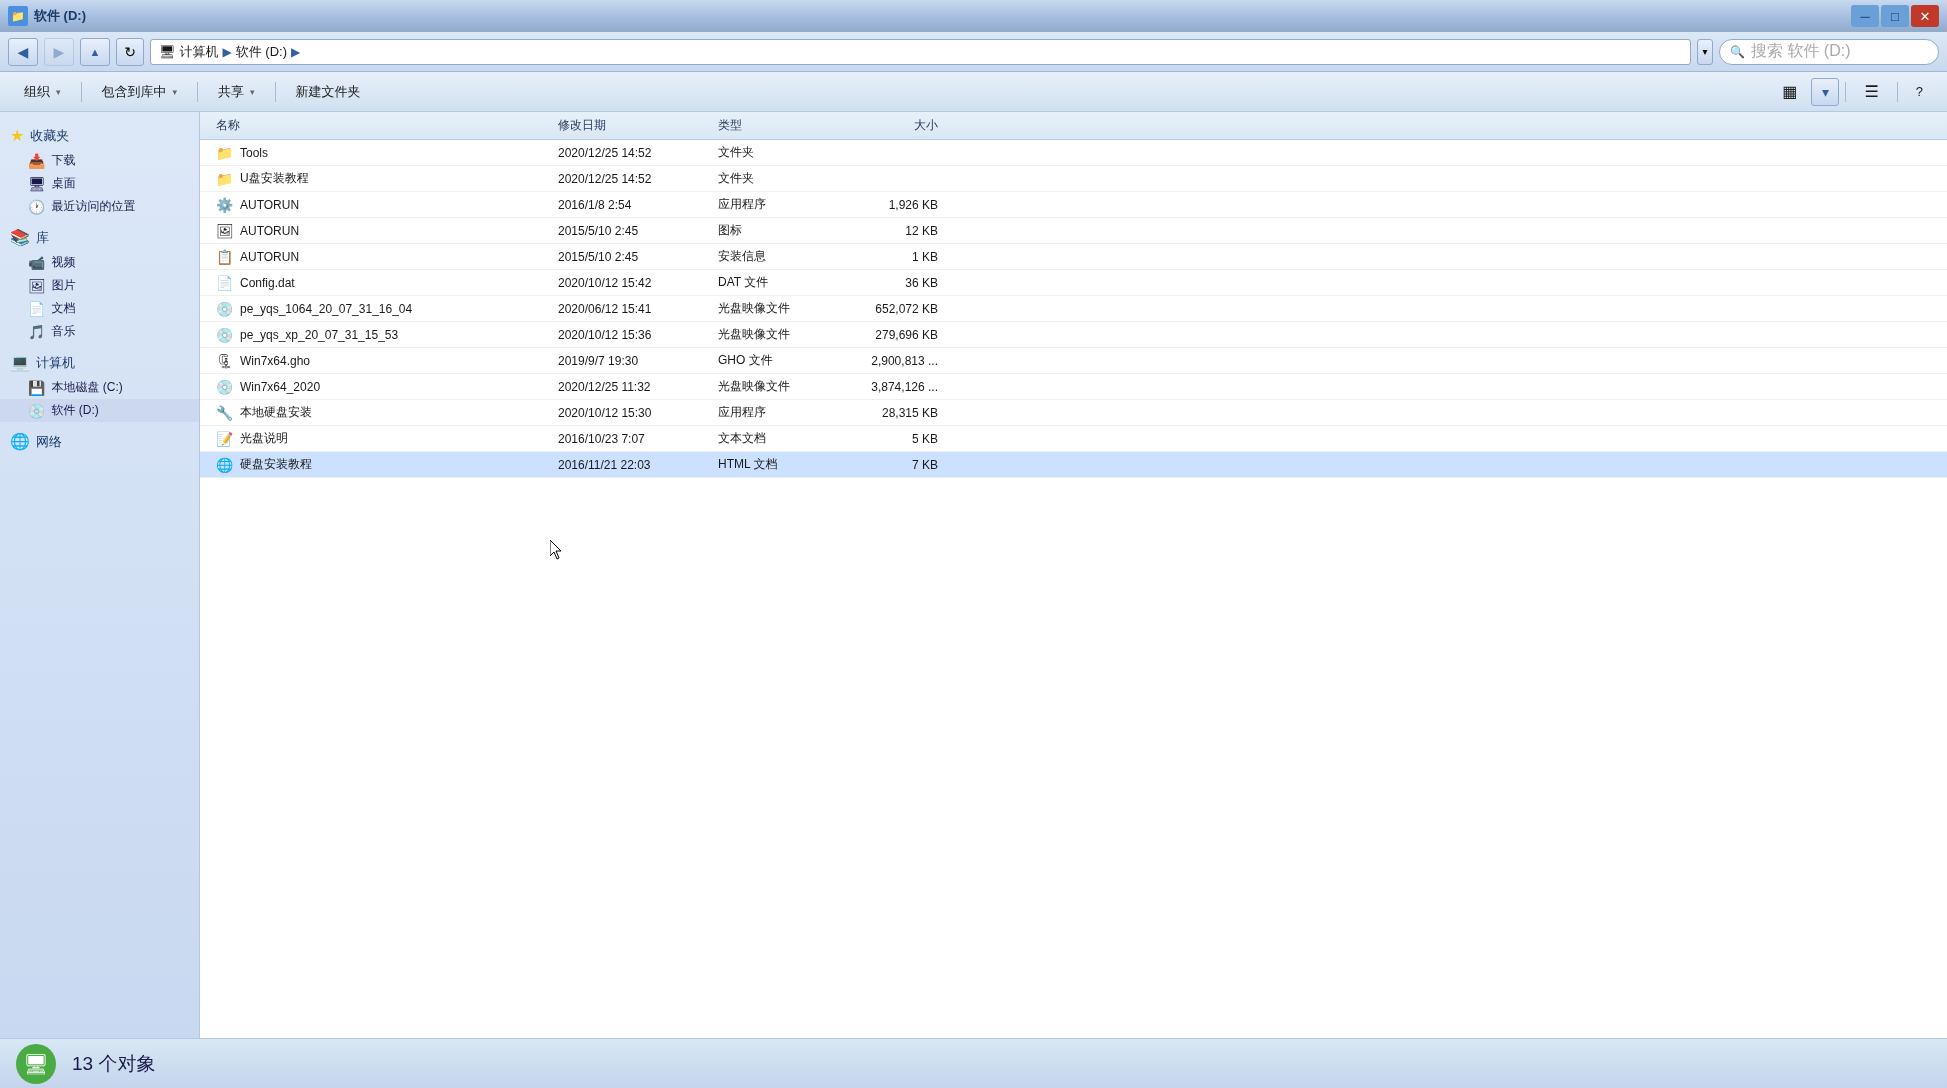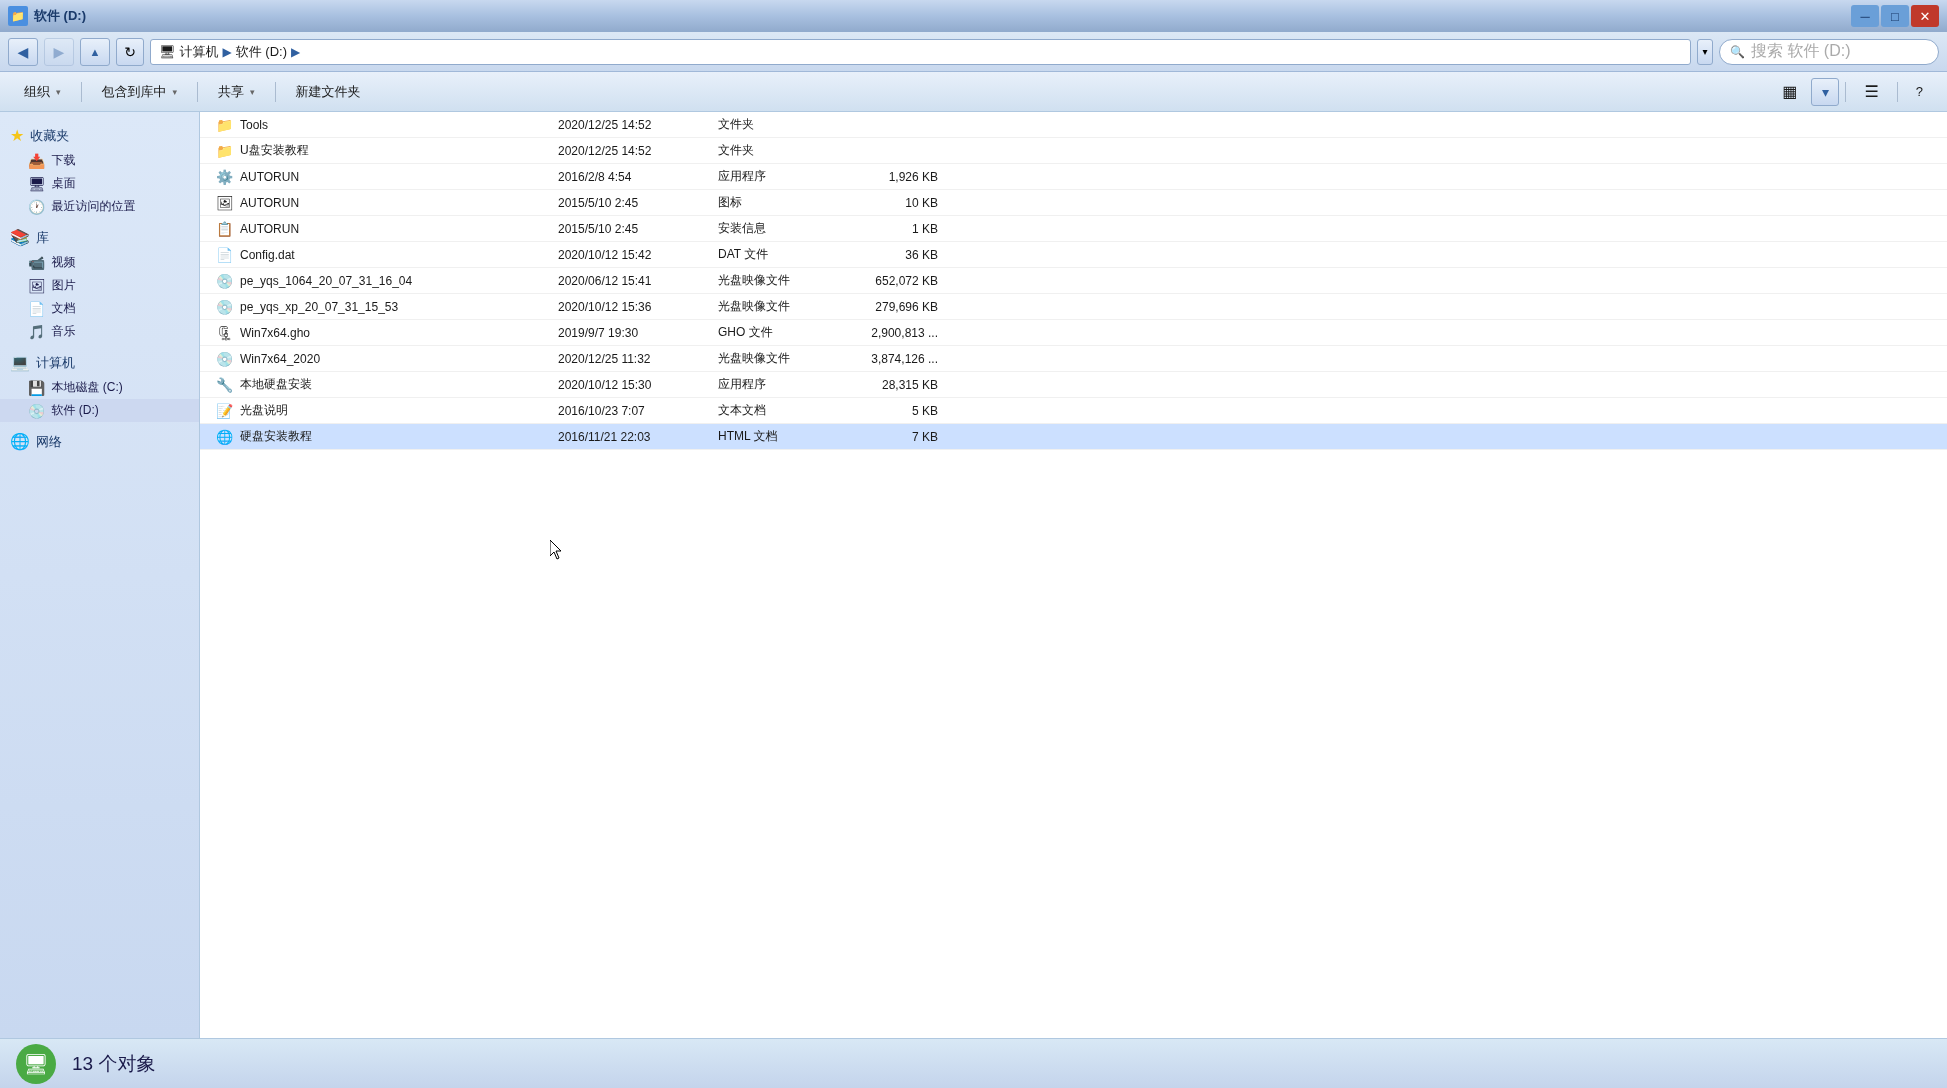--- a/index.html
+++ b/index.html
@@ -429,20 +429,26 @@
     <div class="sidebar-section">
       <div class="sidebar-header">
         <span class="folder-icon">🌐</span>
         <span>网络</span>
       </div>
     </div>
   </div>
 
   <div class="filelist">
 
+    <div class="filelist-header">
+      <div class="col-name">名称</div>
+      <div class="col-date">修改日期</div>
+      <div class="col-type">类型</div>
+      <div class="col-size">大小</div>
+    </div>
 
     <div id="file-rows">
         <div class="file-row">
     <div class="col-name">
       <span class="file-icon">📁</span>
       <span>Tools</span>
     </div>
     <div class="col-date">2020/12/25 14:52</div>
     <div class="col-type">文件夹</div>
     <div class="col-size"></div>
@@ -454,32 +460,32 @@
     </div>
     <div class="col-date">2020/12/25 14:52</div>
     <div class="col-type">文件夹</div>
     <div class="col-size"></div>
   </div>
         <div class="file-row">
     <div class="col-name">
       <span class="file-icon">⚙️</span>
       <span>AUTORUN</span>
     </div>
-    <div class="col-date">2016/2/8 4:54</div>
+    <div class="col-date">2016/1/8 2:54</div>
     <div class="col-type">应用程序</div>
     <div class="col-size">1,926 KB</div>
   </div>
         <div class="file-row">
     <div class="col-name">
       <span class="file-icon">🖼</span>
       <span>AUTORUN</span>
     </div>
     <div class="col-date">2015/5/10 2:45</div>
     <div class="col-type">图标</div>
-    <div class="col-size">10 KB</div>
+    <div class="col-size">12 KB</div>
   </div>
         <div class="file-row">
     <div class="col-name">
       <span class="file-icon">📋</span>
       <span>AUTORUN</span>
     </div>
     <div class="col-date">2015/5/10 2:45</div>
     <div class="col-type">安装信息</div>
     <div class="col-size">1 KB</div>
   </div>

